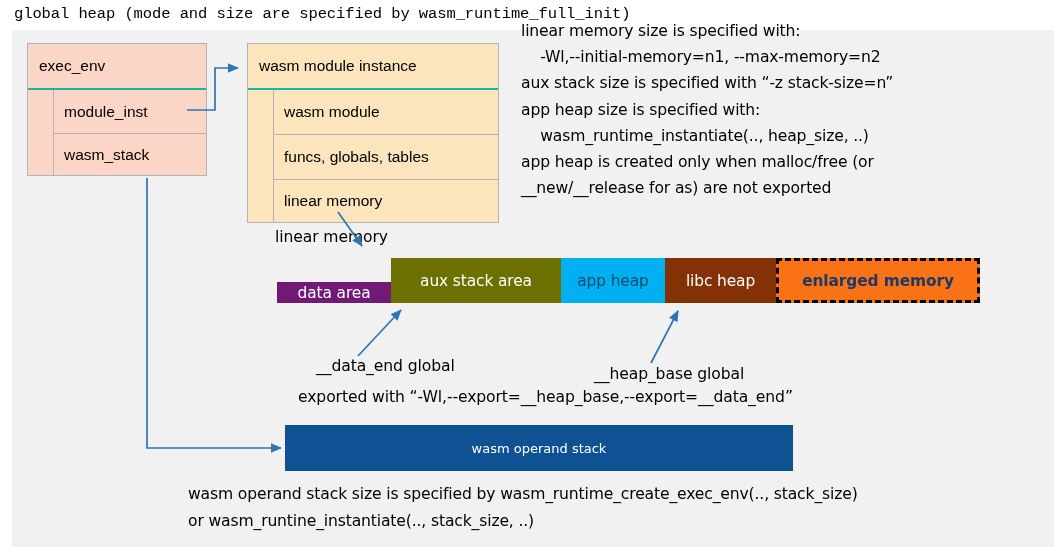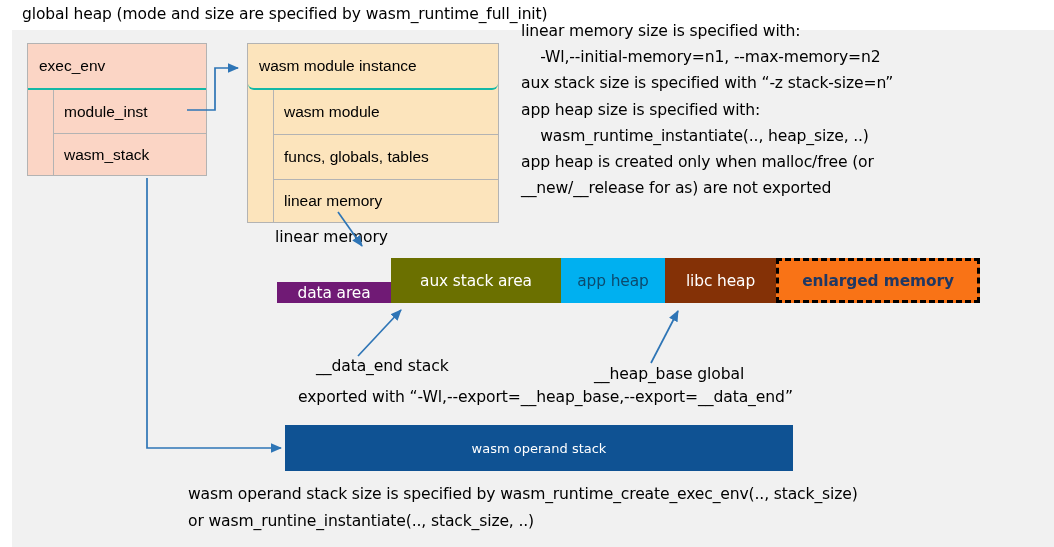--- a/index.html
+++ b/index.html
@@ -12,26 +12,27 @@
     height: 547px;
     position: relative;
     overflow: hidden;
     font-family: "DejaVu Sans", "Liberation Sans", sans-serif;
     color: #000000;
   }
 
   
   #diagram-title {
     position: absolute;
-    left: 22px;
+    left: 14px;
     top: 3px;
     font-size: 15.5px;
     line-height: 22px;
     white-space: nowrap;
     letter-spacing: -0.1px;
+    font-family: Liberation Mono, monospace;
   }
 
   
   #global-heap-panel {
     position: absolute;
     left: 12px;
     top: 30px;
     width: 1042px;
     height: 517px;
     background: #f1f1f1;
@@ -92,21 +93,21 @@
   #exec-env-box .struct-field { height: 43px; }
 
   
   #module-instance-box {
     left: 235px;
     top: 13px;
     width: 252px;
     height: 180px;
     background: #fce4bc;
   }
-  #module-instance-box .struct-header { height: 46px; border-radius: 6px; }
+  #module-instance-box .struct-header { height: 46px; }
   #module-instance-box .struct-body { height: 133px; }
   #module-instance-box .struct-gutter { width: 26px; }
   #module-instance-box .struct-field { height: 44.3px; }
 
   
   #runtime-notes {
     position: absolute;
     left: 521px;
     top: 18px;
     font-size: 15.6px;
@@ -235,21 +236,21 @@
 
 <div id="linear-memory-label">linear memory</div>
 <div id="linear-memory-bar">
     <div class="mem-seg" style="width: 114px; background: #701a75; color: rgb(255, 255, 255); margin-top: 24px;">data area</div>
     <div class="mem-seg" style="width: 170px; background: rgb(107, 112, 0); color: rgb(255, 255, 255);">aux stack area</div>
     <div class="mem-seg" style="width: 104px; background: rgb(0, 176, 240); color: #0c4a6e;">app heap</div>
     <div class="mem-seg" style="width: 111px; background: rgb(132, 49, 6); color: rgb(255, 255, 255);">libc heap</div>
     <div class="mem-seg enlarged" style="width: 204px; color: rgb(31, 56, 100);">enlarged memory</div>
   </div>
 
-<div class="annot" id="data-end-label">__data_end stack</div>
+<div class="annot" id="data-end-label">__data_end global</div>
 <div class="annot" id="heap-base-label">__heap_base global</div>
 <div class="annot" id="export-note">exported with “-Wl,--export=__heap_base,--export=__data_end”</div>
 
 <div id="operand-stack-bar">wasm operand stack</div>
 <div id="operand-stack-notes">wasm operand stack size is specified by wasm_runtime_create_exec_env(.., stack_size)
 or wasm_runtine_instantiate(.., stack_size, ..)</div>
 
 <svg id="connectors" viewBox="0 0 1054 547">
   <defs>
     <marker id="arrowhead" markerWidth="7" markerHeight="7" refX="6" refY="3.2" orient="auto">

